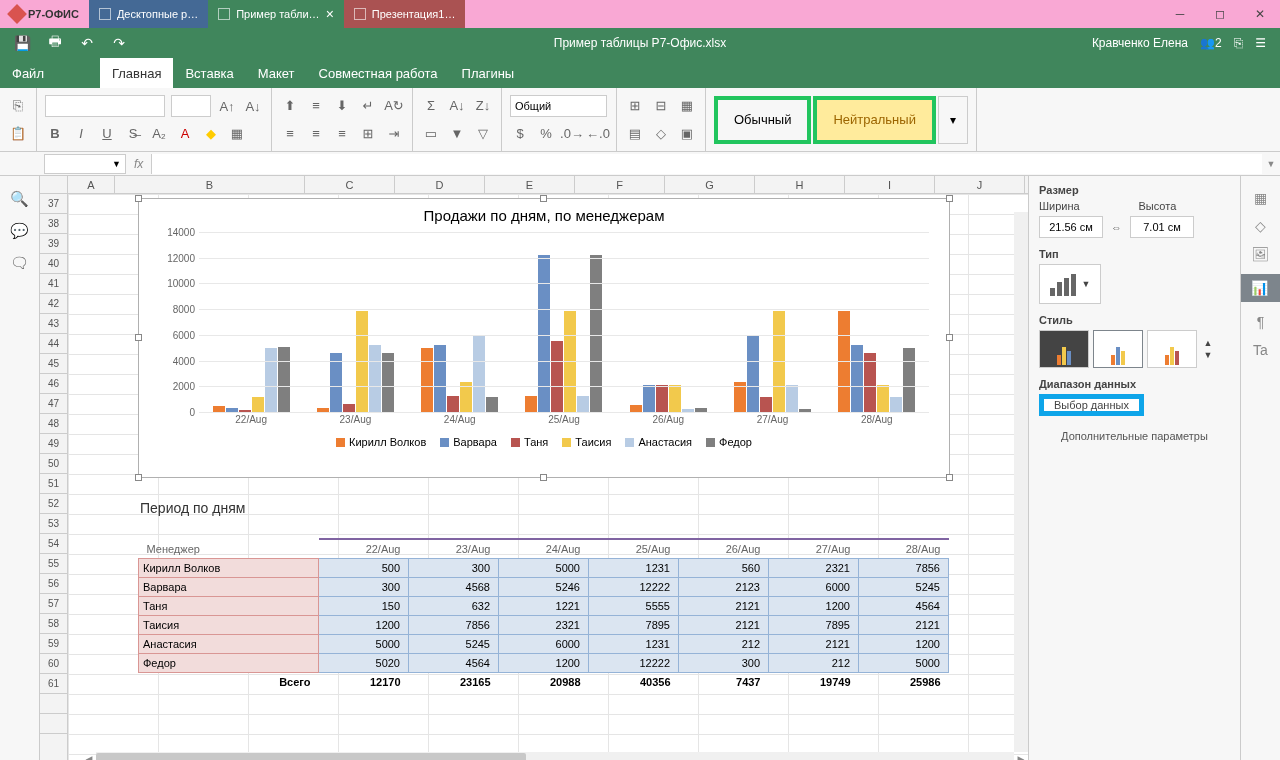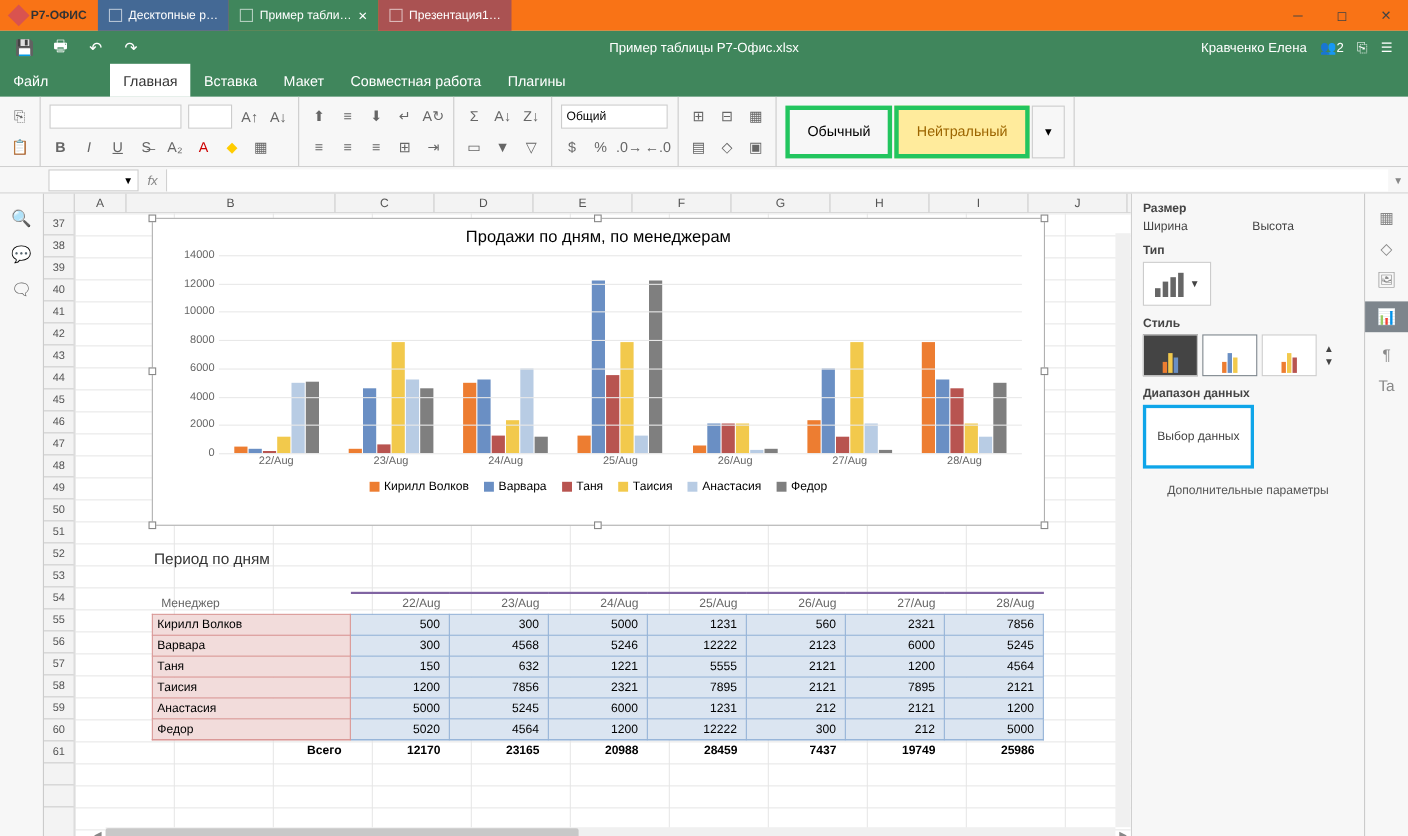--- a/index.html
+++ b/index.html
@@ -1,19 +1,19 @@
 <!DOCTYPE html>
 <html><head>
 <meta charset="utf-8">
 <style>
 * { margin: 0; padding: 0; box-sizing: border-box; font-family: "Segoe UI", Arial, sans-serif; }
 body { width: 1280px; height: 760px; overflow: hidden; background: #fff; font-size: 12px; }
 
 
-.titlebar { height: 28px; background: #f97316; display: flex; align-items: center; }
+.titlebar { height: 28px; background: #f9a8d4; display: flex; align-items: center; }
 .logo { padding: 0 10px; display: flex; align-items: center; gap: 4px; }
 .logo-icon { width: 14px; height: 14px; background: #d9534f; transform: rotate(45deg); }
 .logo-text { font-weight: bold; font-size: 11px; color: #333; }
 .file-tabs { display: flex; height: 28px; }
 .file-tab { display: flex; align-items: center; padding: 0 10px; gap: 6px; font-size: 11px; color: #fff; }
 .tab-doc { background: #446995; }
 .tab-sheet { background: #40865c; }
 .tab-pres { background: #aa5252; text-align: right; }
 .tab-close { font-size: 14px; cursor: pointer; }
 .tab-doc-icon, .tab-sheet-icon, .tab-pres-icon { width: 12px; height: 12px; border: 1px solid rgba(255,255,255,.6); }
@@ -107,21 +107,21 @@
 .right-panel { width: 212px; border-left: 1px solid #cbcbcb; background: #f7f7f7; padding: 8px 10px; font-size: 11px; color: #444; overflow: hidden; }
 .rp-section { margin-bottom: 10px; }
 .rp-label { font-weight: bold; font-size: 11px; margin-bottom: 4px; }
 .rp-row { display: flex; gap: 8px; align-items: center; }
 .rp-input { width: 64px; height: 22px; border: 1px solid #ccc; background: #fff; font-size: 11px; text-align: center; }
 .rp-chart-type { width: 62px; height: 40px; border: 1px solid #ccc; background: #fff; display: flex; align-items: center; justify-content: center; }
 .rp-style-row { display: flex; gap: 4px; }
 .rp-style { width: 50px; height: 38px; border: 1px solid #ccc; background: #fff; display: flex; align-items: flex-end; justify-content: center; gap: 1px; padding: 2px; }
 .rp-style.sel { border: 1px solid #7d858c; }
 .rp-style span { width: 4px; }
-.rp-button { border: 3px solid #0ea5e9; background: #fff; padding: 20px 10px; cursor: pointer; display: inline-block; }
+.rp-button { border: 5px solid #0ea5e9; background: #fff; padding: 0 10px; cursor: pointer; display: inline-block; }
 .rp-link { color: #555; text-decoration: none; cursor: pointer; display: block; text-align: center; margin-top: 14px; font-size: 11px; }
 
 .right-tools { width: 40px; border-left: 1px solid #cbcbcb; background: #f7f7f7; display: flex; flex-direction: column; align-items: center; gap: 12px; padding-top: 14px; }
 .rt-icon { font-size: 14px; color: #888; cursor: pointer; }
 .rt-icon.active { background: #7d858c; color: #fff; width: 100%; text-align: center; padding: 6px 0; }
 
 
 .mini-bars { display: flex; align-items: flex-end; gap: 2px; height: 24px; }
 .mini-bars span { width: 5px; background: #666; }
 </style>
@@ -538,21 +538,21 @@
                 <td class="val">212</td>
                 <td class="val">5000</td>
               </tr>
             </tbody>
             <tbody>
               <tr class="total">
                 <td class="tname">Всего</td>
                 <td>12170</td>
                 <td>23165</td>
                 <td>20988</td>
-                <td>28459</td>
+                <td>40356</td>
                 <td>7437</td>
                 <td>19749</td>
                 <td>25986</td>
               </tr>
             </tbody>
           </table>
 
         <div class="hscroll">
           <div class="hscroll-arrow" style="left:-14px">◀</div>
           <div class="hscroll-thumb"></div>
@@ -562,20 +562,25 @@
       </div>
     </div>
   </div>
 
   <div class="right-panel">
     <div class="rp-section">
       <div class="rp-label">Размер</div>
       <div class="rp-row" style="margin-bottom:4px">
         <span style="flex:1">Ширина</span>
         <span style="flex:1">Высота</span>
+      </div>
+      <div class="rp-row">
+        <input class="rp-input" value="21.56 см" style="">
+        <span>⇔</span>
+        <input class="rp-input" value="7.01 см" style="">
       </div>
     </div>
     <div class="rp-section">
       <div class="rp-label">Тип</div>
       <div class="rp-chart-type">
         <div class="mini-bars">
             <span style="height:8px"></span>
             <span style="height:14px"></span>
             <span style="height:18px"></span>
             <span style="height:22px"></span>

